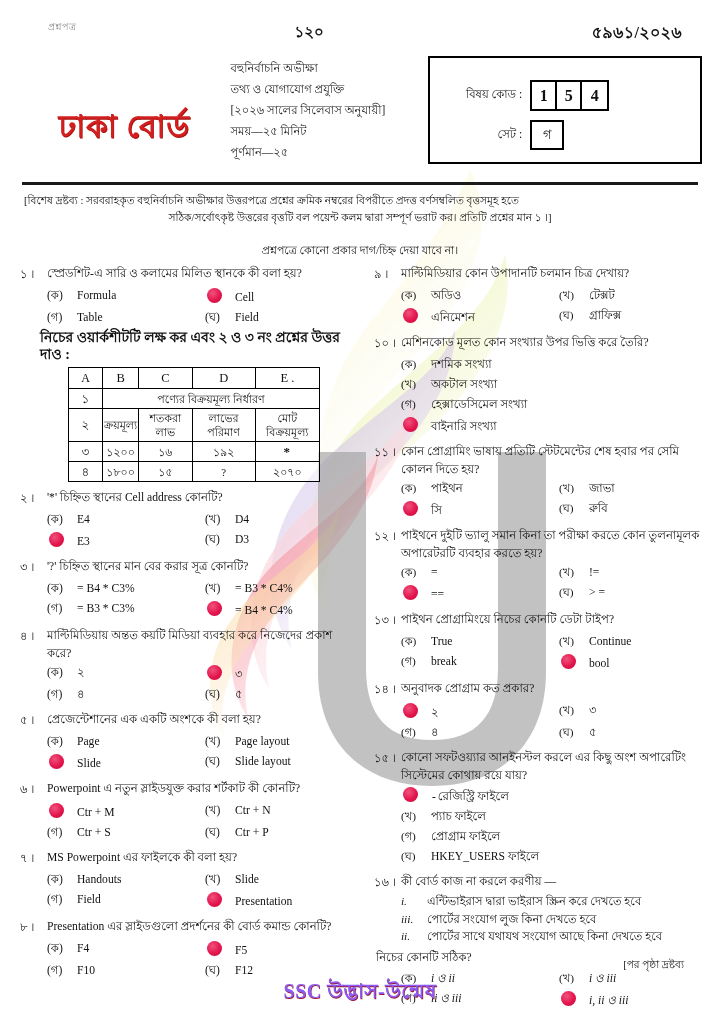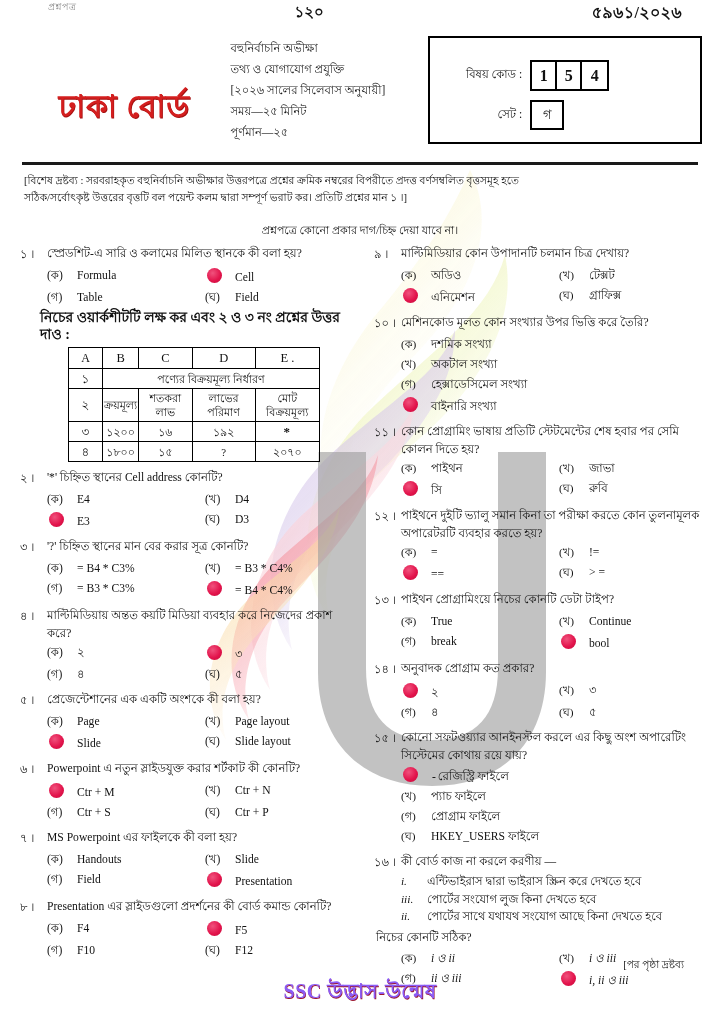--- a/index.html
+++ b/index.html
@@ -24,21 +24,21 @@
     z-index: 0;
     pointer-events: none;
   }
   #watermark svg { display: block; }
 
   
   #page {
     position: relative;
     z-index: 2;
     width: 720px; height: 1019px;
-    padding: 0 18px 0 18px;
+    padding: 20px 18px 0 18px;
   }
 
   
   .hdr-top {
     display: flex;
     align-items: flex-start;
     justify-content: space-between;
     height: 26px;
     padding: 0 8px;
   }
@@ -144,21 +144,21 @@
     margin: 6px 4px 0 4px;
   }
 
   
   .notice {
     padding: 7px 6px 2px 6px;
     font-size: 10.6px;
     line-height: 17px;
     text-align: justify;
   }
-  .notice .ln2 { text-align: left; }
+  .notice .ln2 { text-align: center; }
   .notice-center {
     text-align: center;
     font-size: 11px;
     margin-top: 14px;
     margin-bottom: 2px;
   }
 
   
   .cols {
     display: flex;

